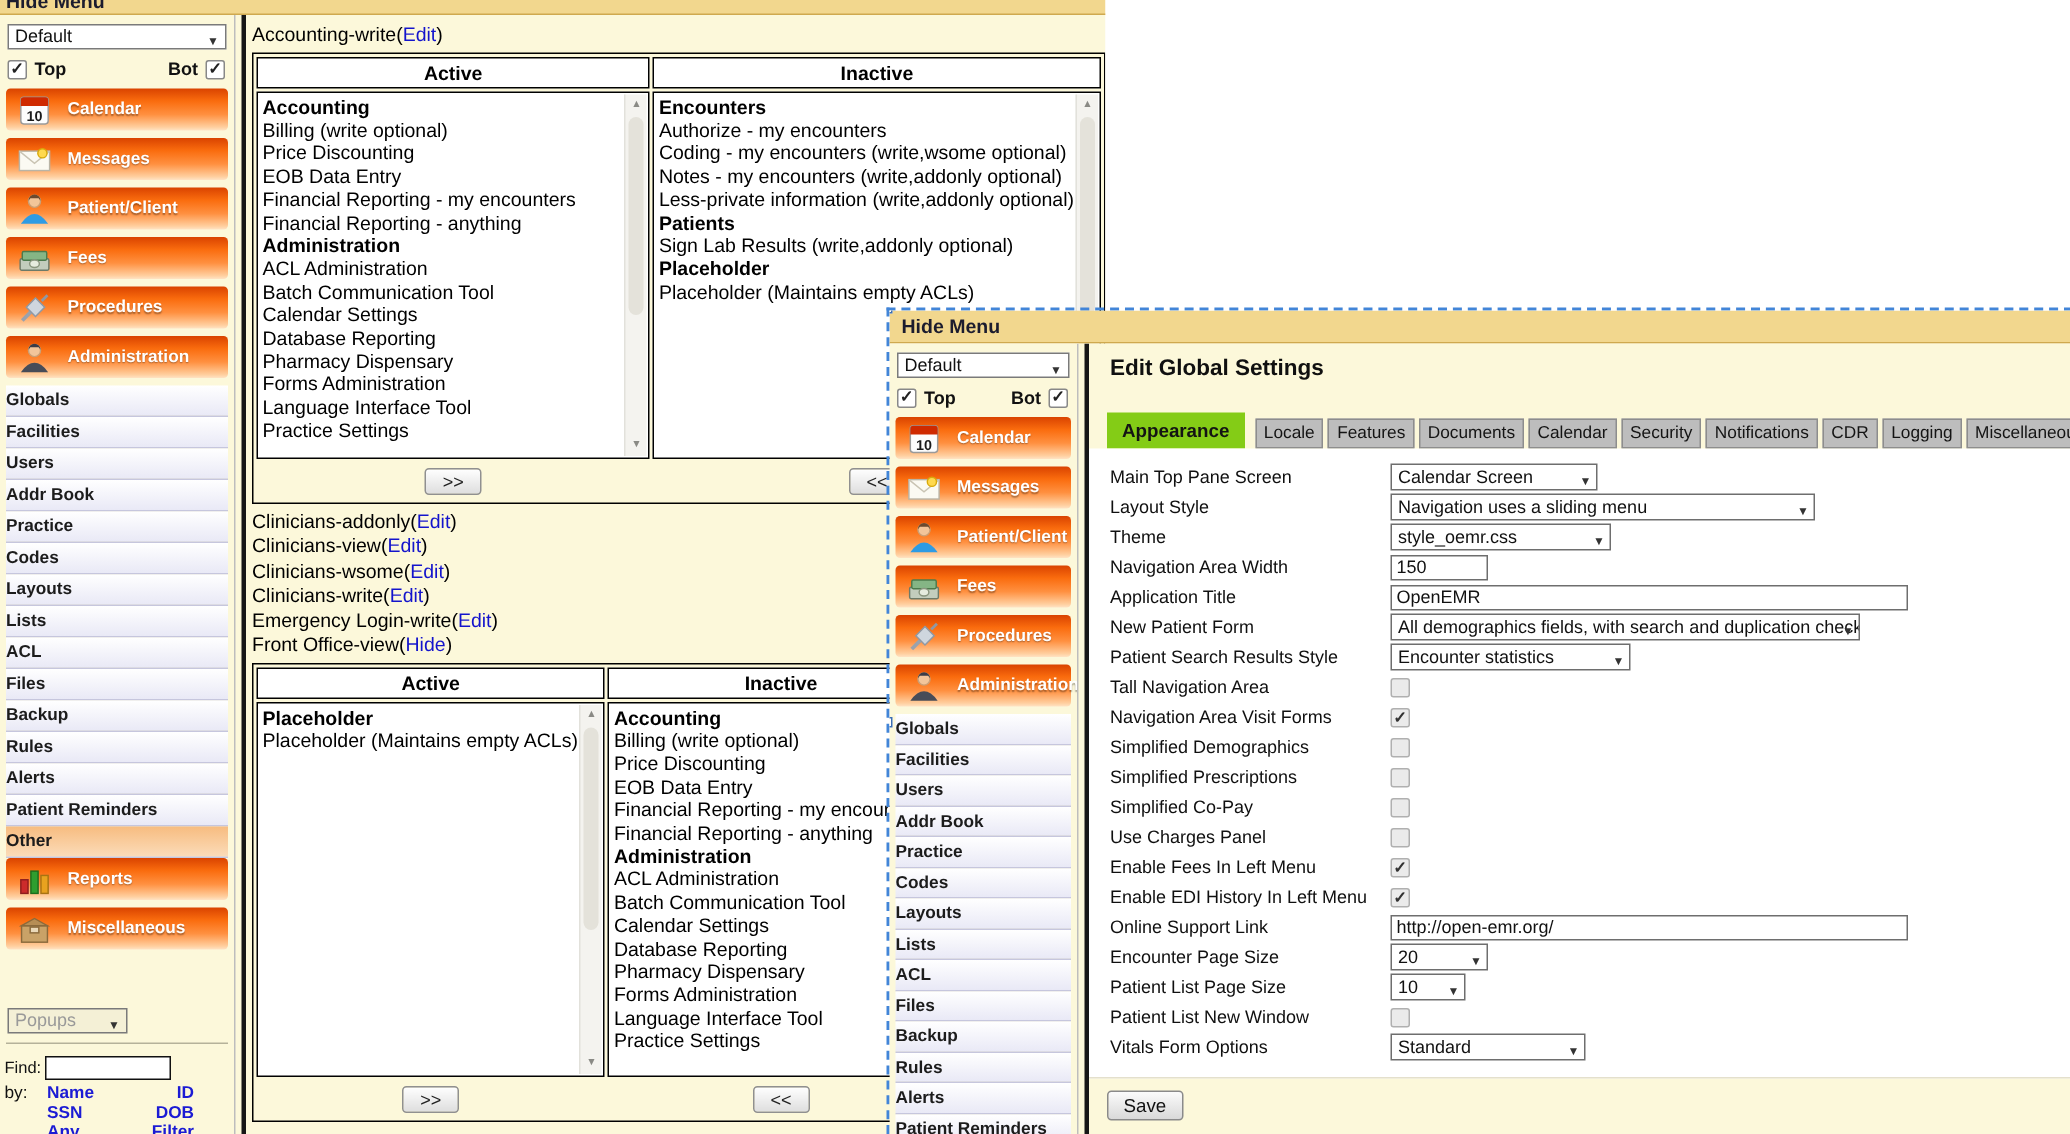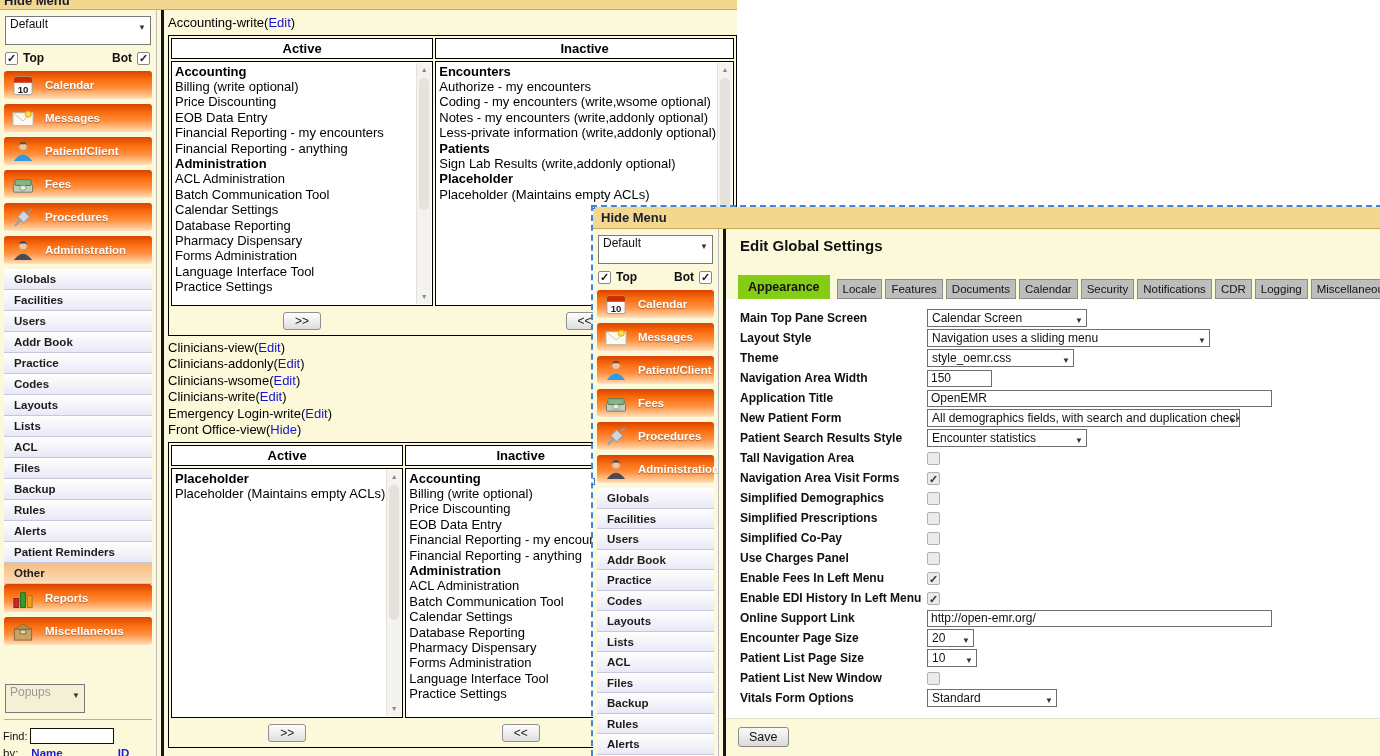--- a/index.html
+++ b/index.html
@@ -15,39 +15,39 @@
   #win1 .titlebar{height:10px;overflow:hidden;padding:0 0 0 4px}
   #win1 .titlebar span{display:block;margin-top:-7px}
   .winbody{flex:1;display:flex;overflow:hidden;background:#fcf8da}
   .sidebar{width:157px;flex:0 0 auto;background:#fcf8da;border-right:1px solid #bdbdbd;
            padding:4px 3px 0 3px;overflow:hidden}
   #win2 .sidebar{width:126px}
   .vdiv{flex:0 0 3px;background:#161616;margin-left:4px}
   .content{flex:1;overflow:hidden;position:relative}
 
   
-  .sselect{position:relative;background:#fff;border:1px solid #7a7a7a;height:29px;
+  .sselect{position:relative;background:#fff;border:1px solid #7a7a7a;height:17px;
            font-size:12px;line-height:15px;padding:0 16px 0 4px;margin:2px 2px 4px 2px;
            color:#111;white-space:nowrap;overflow:hidden}
   .sselect .arr{position:absolute;right:4px;top:3px;font-size:8px;color:#333}
   .popups{width:80px;color:#999;background:#f4f0d6;margin-top:8px}
   .cbrow{display:flex;align-items:center;padding:2px 3px 6px 2px;font-size:12px;
          font-weight:bold;color:#111}
   .cb{display:inline-block;flex:0 0 13px;width:13px;height:13px;border:1px solid #888;
       border-radius:2px;background:#fff;font-size:11px;line-height:11px;text-align:center;
       color:#222;font-weight:bold}
   .cbrow .lbl{margin:0 5px}
   .cbrow .sp{flex:1}
   .navbtn{display:flex;align-items:center;height:28px;margin:0 1px 5px 1px;border-radius:3px;
     background:linear-gradient(180deg,#d94300 0%,#fa6c0e 30%,#ff9040 62%,#ffcf9f 92%,#ffe3c4 100%)}
   .micon{width:24px;height:23px;flex:0 0 24px;margin-left:7px}
   .micon svg{width:24px;height:23px;display:block}
   .nblabel{margin-left:10px;font-size:11.5px;font-weight:bold;color:#fff;
            text-shadow:0 1px 1px rgba(0,0,0,.35);white-space:nowrap}
-  .aitem{height:21px;line-height:21px;padding-left:10px;font-size:11.5px;font-weight:bold;
+  .aitem{height:21px;line-height:21px;font-size:11.5px;font-weight:bold;
          color:#1c1c1c;background:linear-gradient(180deg,#ffffff 0%,#e9e9f6 100%);
          border-bottom:1px solid #c6c6dd;margin:0 1px;white-space:nowrap;overflow:hidden}
   .aitem.other{background:linear-gradient(180deg,#f7bc80 0%,#fbdcb9 100%)}
   #win2 .aitem{height:20.5px;line-height:20.5px}
   .sbspacer{height:26px}
   .shr{border-top:1px solid #b5b29a;margin:6px 1px}
   .findrow{display:flex;align-items:center;font-size:11px;color:#111;padding:2px 0}
   .findrow input{width:84px;height:16px;border:1.5px solid #111;background:#fff;margin-left:3px;
                  font-size:11px;padding:0 2px;font-family:inherit}
   .byrow{display:flex;font-size:11.5px;color:#111;padding-top:1px}
@@ -85,21 +85,21 @@
 
   
   .gstitle{font-size:15px;font-weight:bold;color:#101010;margin:8px 0 0 14px}
   .tabs{display:flex;align-items:flex-end;margin:19px 0 0 12px;overflow:hidden;height:26px}
   .tab{background:#bdbdbd;border:1px solid #8d8d8d;font-size:11.5px;color:#141414;
        padding:3px 5px;margin-right:3px;white-space:nowrap;flex:0 0 auto}
   .tab.active{background:#84cc16;border:none;font-weight:bold;font-size:12.5px;
               padding:5px 10px;margin-right:7px}
   .gpanel{background:#fff;padding:9px 0 10px 14px;min-height:417px;border-bottom:1px solid #e4e0cc}
   .grow{display:flex;align-items:center;height:20px}
-  .glabel{flex:0 0 auto;min-width:187px;padding-right:5px;font-size:12px;font-weight:bold;
+  .glabel{flex:0 0 auto;min-width:187px;padding-right:5px;font-size:12px;font-weight:normal;
           color:#101010;white-space:nowrap}
   .gsel{position:relative;height:18px;border:1px solid #6e6e6e;background:#fff;font-size:12px;
         line-height:16px;padding:0 16px 0 4px;color:#111;white-space:nowrap;overflow:hidden}
   .gsel .garrow{position:absolute;right:3px;top:3px;font-size:8px;color:#333}
   .ginp{height:17px;border:1px solid #6e6e6e;font-size:12px;padding:0 3px;color:#111;
         font-family:inherit;background:#fff}
   .gcb{display:inline-block;width:13px;height:13px;background:#ebebeb;border:1px solid #b0b0b0;
        border-radius:2px;font-size:11px;line-height:12px;text-align:center;color:#333;
        font-weight:bold}
   .savebtn{margin:8px 0 0 12px;padding:2px 10px;font-size:12.5px;font-family:inherit;color:#111;
@@ -293,22 +293,22 @@
                 <div class="sb-a dn">▼</div>
               </div>
             </div>
           </div>
           <div class="trow">
             <div class="tb"><button class="mvbtn">&gt;&gt;</button></div>
             <div class="tb"><button class="mvbtn">&lt;&lt;</button></div>
           </div>
         </div>
         <div class="linkblock">
+          <div class="aclline"><span>Clinicians-addonly(</span><a class="blink">Edit</a><span>)</span></div>
           <div class="aclline"><span>Clinicians-view(</span><a class="blink">Edit</a><span>)</span></div>
-          <div class="aclline"><span>Clinicians-addonly(</span><a class="blink">Edit</a><span>)</span></div>
           <div class="aclline"><span>Clinicians-wsome(</span><a class="blink">Edit</a><span>)</span></div>
           <div class="aclline"><span>Clinicians-write(</span><a class="blink">Edit</a><span>)</span></div>
           <div class="aclline"><span>Emergency Login-write(</span><a class="blink">Edit</a><span>)</span></div>
           <div class="aclline"><span>Front Office-view(</span><a class="blink">Hide</a><span>)</span></div>
         </div>
         <div class="acltable t2">
           <div class="trow">
             <div class="th">Active</div>
             <div class="th">Inactive</div>
           </div>
@@ -452,21 +452,21 @@
     <div class="vdiv"></div>
     <main class="content">
       <h1 class="gstitle">Edit Global Settings</h1>
       <div class="tabs">
         <div class="tab active">Appearance</div>
         <div id="tablist" style="display:contents"><div class="tab">Locale</div><div class="tab">Features</div><div class="tab">Documents</div><div class="tab">Calendar</div><div class="tab">Security</div><div class="tab">Notifications</div><div class="tab">CDR</div><div class="tab">Logging</div><div class="tab">Miscellaneous</div></div>
       </div>
       <div class="gpanel" id="grows">
           <div class="grow">
             <span class="glabel">Main Top Pane Screen</span>
-            <div class="gsel" style="width: 160px;"><span>Calendar Screen</span><span class="garrow">▼</span></div>
+            <div class="gsel" style="width: 138px;"><span>Calendar Screen</span><span class="garrow">▼</span></div>
           </div>
           <div class="grow">
             <span class="glabel">Layout Style</span>
             <div class="gsel" style="width: 283px;"><span>Navigation uses a sliding menu</span><span class="garrow">▼</span></div>
           </div>
           <div class="grow">
             <span class="glabel">Theme</span>
             <div class="gsel" style="width: 147px;"><span>style_oemr.css</span><span class="garrow">▼</span></div>
           </div>
           <div class="grow">
@@ -516,21 +516,21 @@
           <div class="grow">
             <span class="glabel">Enable EDI History In Left Menu</span>
             <span class="gcb on">✓</span>
           </div>
           <div class="grow">
             <span class="glabel">Online Support Link</span>
             <input class="ginp" value="http://open-emr.org/" style="width: 345px;">
           </div>
           <div class="grow">
             <span class="glabel">Encounter Page Size</span>
-            <div class="gsel" style="width: 47px;"><span>20</span><span class="garrow">▼</span></div>
+            <div class="gsel" style="width: 65px;"><span>20</span><span class="garrow">▼</span></div>
           </div>
           <div class="grow">
             <span class="glabel">Patient List Page Size</span>
             <div class="gsel" style="width: 50px;"><span>10</span><span class="garrow">▼</span></div>
           </div>
           <div class="grow">
             <span class="glabel">Patient List New Window</span>
             <span class="gcb"></span>
           </div>
           <div class="grow">

